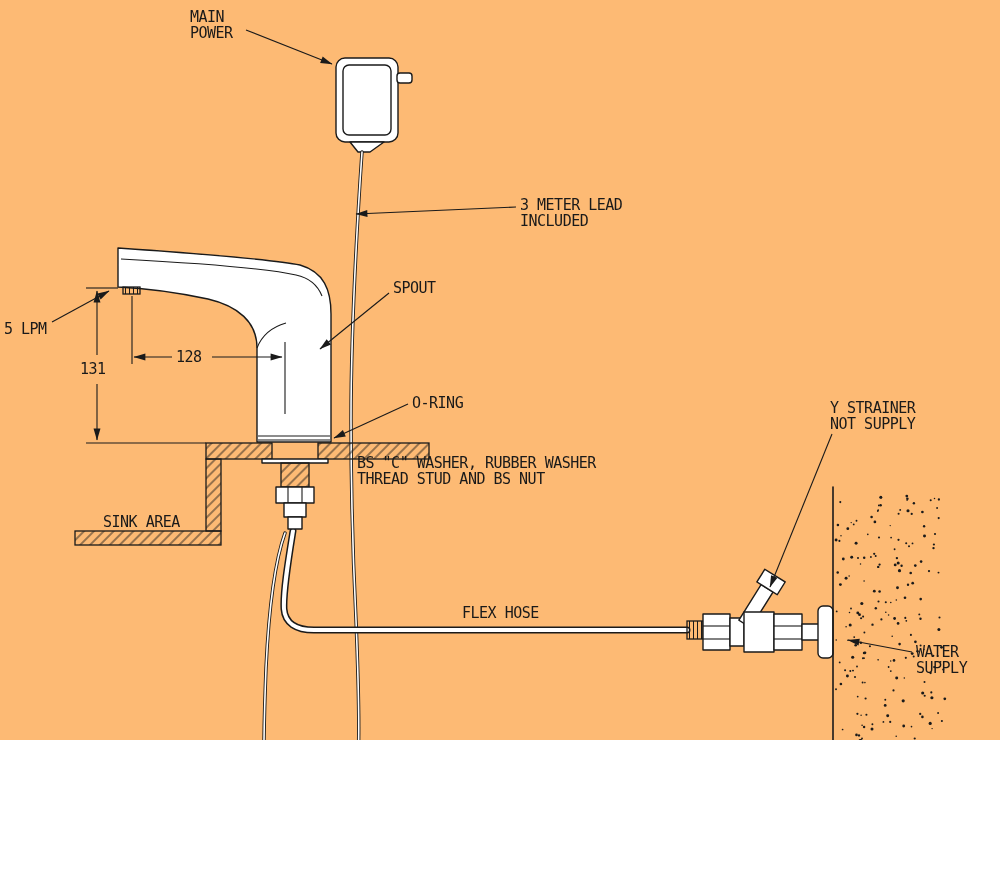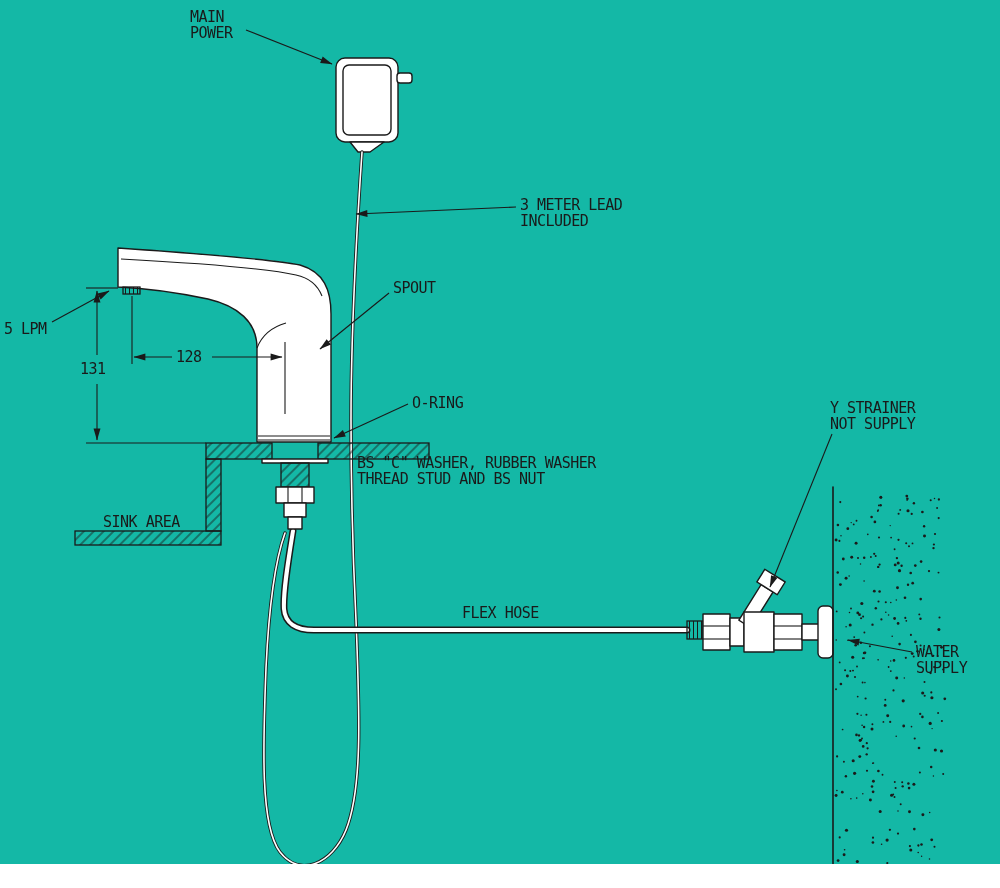--- a/index.html
+++ b/index.html
@@ -3,22 +3,22 @@
 <meta charset="utf-8">
 <style>
   html, body {
     margin: 0;
     padding: 0;
     background: #ffffff;
   }
   .canvas-wrap {
     position: relative;
     width: 1000px;
-    height: 864px;
-    background: #14b8a6;
+    height: 740px;
+    background: #fdba74;
     overflow: hidden;
   }
   svg { display: block; }
   .lbl {
     font-family: "DejaVu Sans Mono", "Liberation Mono", monospace;
     font-size: 15px;
     fill: #1a1a1a;
     letter-spacing: -0.5px;
   }
   .ln {

